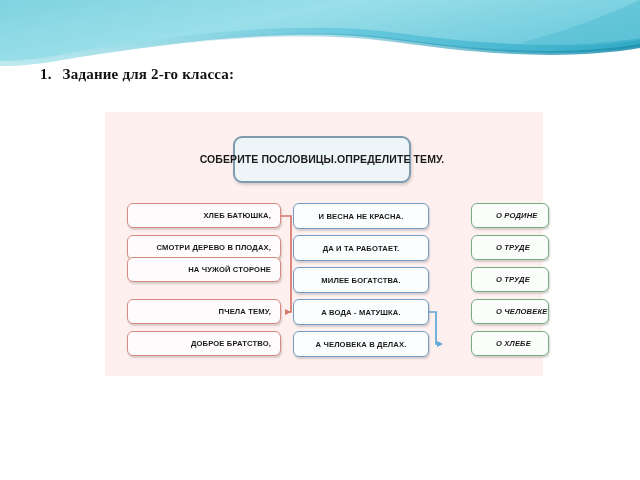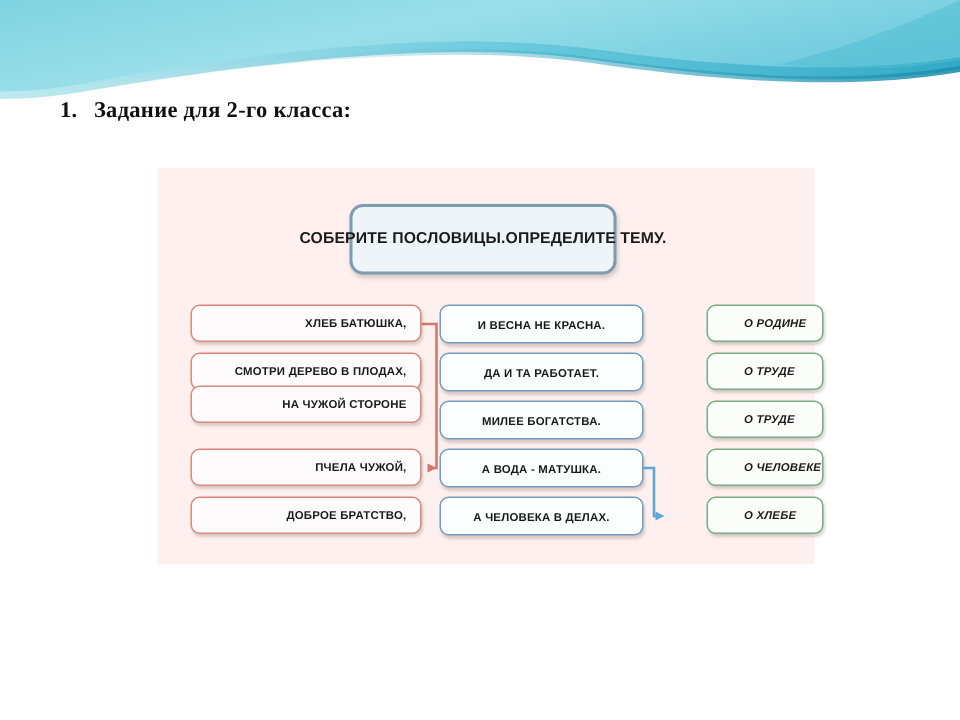--- a/index.html
+++ b/index.html
@@ -194,21 +194,21 @@
     <path d="M176,104 L186,104 L186,200 L182,200" fill="none" stroke="#d4766b" stroke-width="1.7"></path>
     <path d="M186,200 L180,197 L180,203 Z" fill="#d4766b"></path>
 
     <path d="M324,200 L331,200 L331,232 L336,232" fill="none" stroke="#5aa9d6" stroke-width="1.7"></path>
     <path d="M338,232 L332,229 L332,235 Z" fill="#5aa9d6"></path>
   </svg>
 
   <div class="card col-a" style="top:91px">ХЛЕБ БАТЮШКА,</div>
   <div class="card col-a" style="top:123px">СМОТРИ ДЕРЕВО В ПЛОДАХ,</div>
   <div class="card col-a" style="top:145px">НА ЧУЖОЙ СТОРОНЕ</div>
-  <div class="card col-a" style="top:187px">ПЧЕЛА ЧУЖОЙ,</div>
+  <div class="card col-a" style="top:187px">ПЧЕЛА ТЕМУ,</div>
   <div class="card col-a" style="top:219px">ДОБРОЕ БРАТСТВО,</div>
 
   <div class="card col-b" style="top:91px">И ВЕСНА НЕ КРАСНА.</div>
   <div class="card col-b" style="top:155px">МИЛЕЕ БОГАТСТВА.</div>
   <div class="card col-b" style="top:123px">ДА И ТА РАБОТАЕТ.</div>
   <div class="card col-b" style="top:219px">А ЧЕЛОВЕКА В ДЕЛАХ.</div>
   <div class="card col-b" style="top:187px">А ВОДА - МАТУШКА.</div>
 
   <div class="card col-c" style="top:91px">О РОДИНЕ</div>
   <div class="card col-c" style="top:123px">О ТРУДЕ</div>

